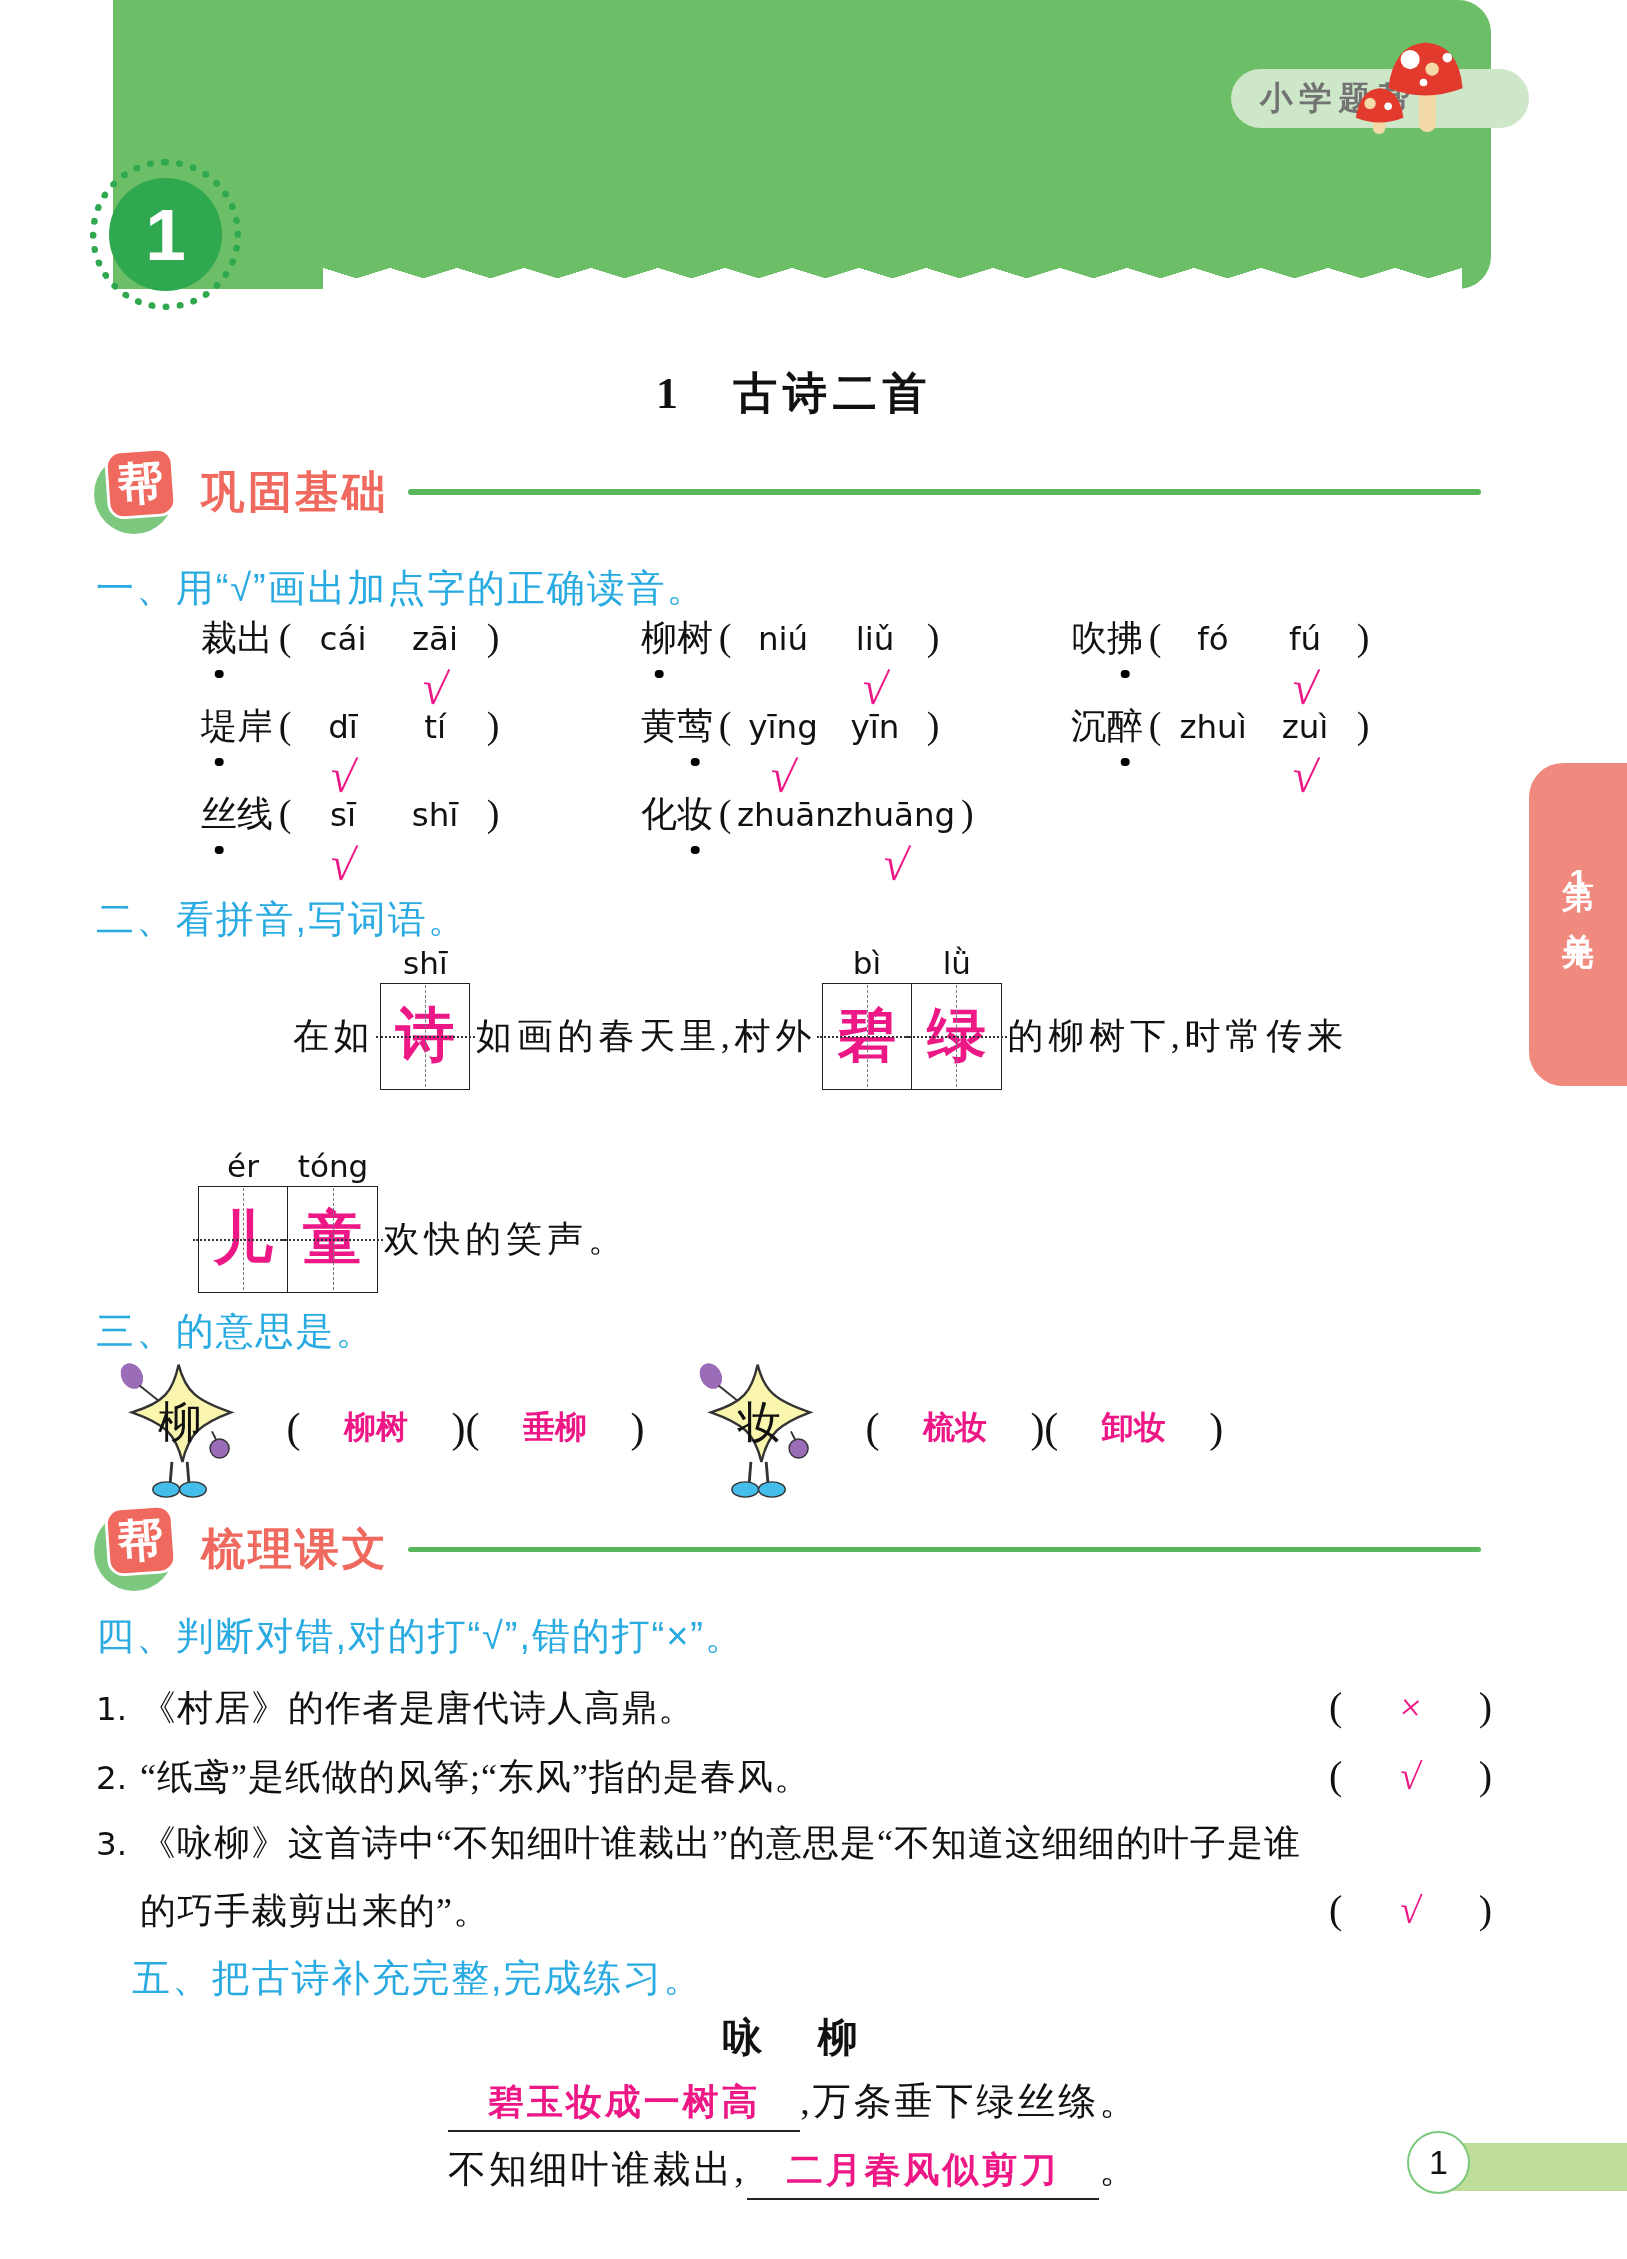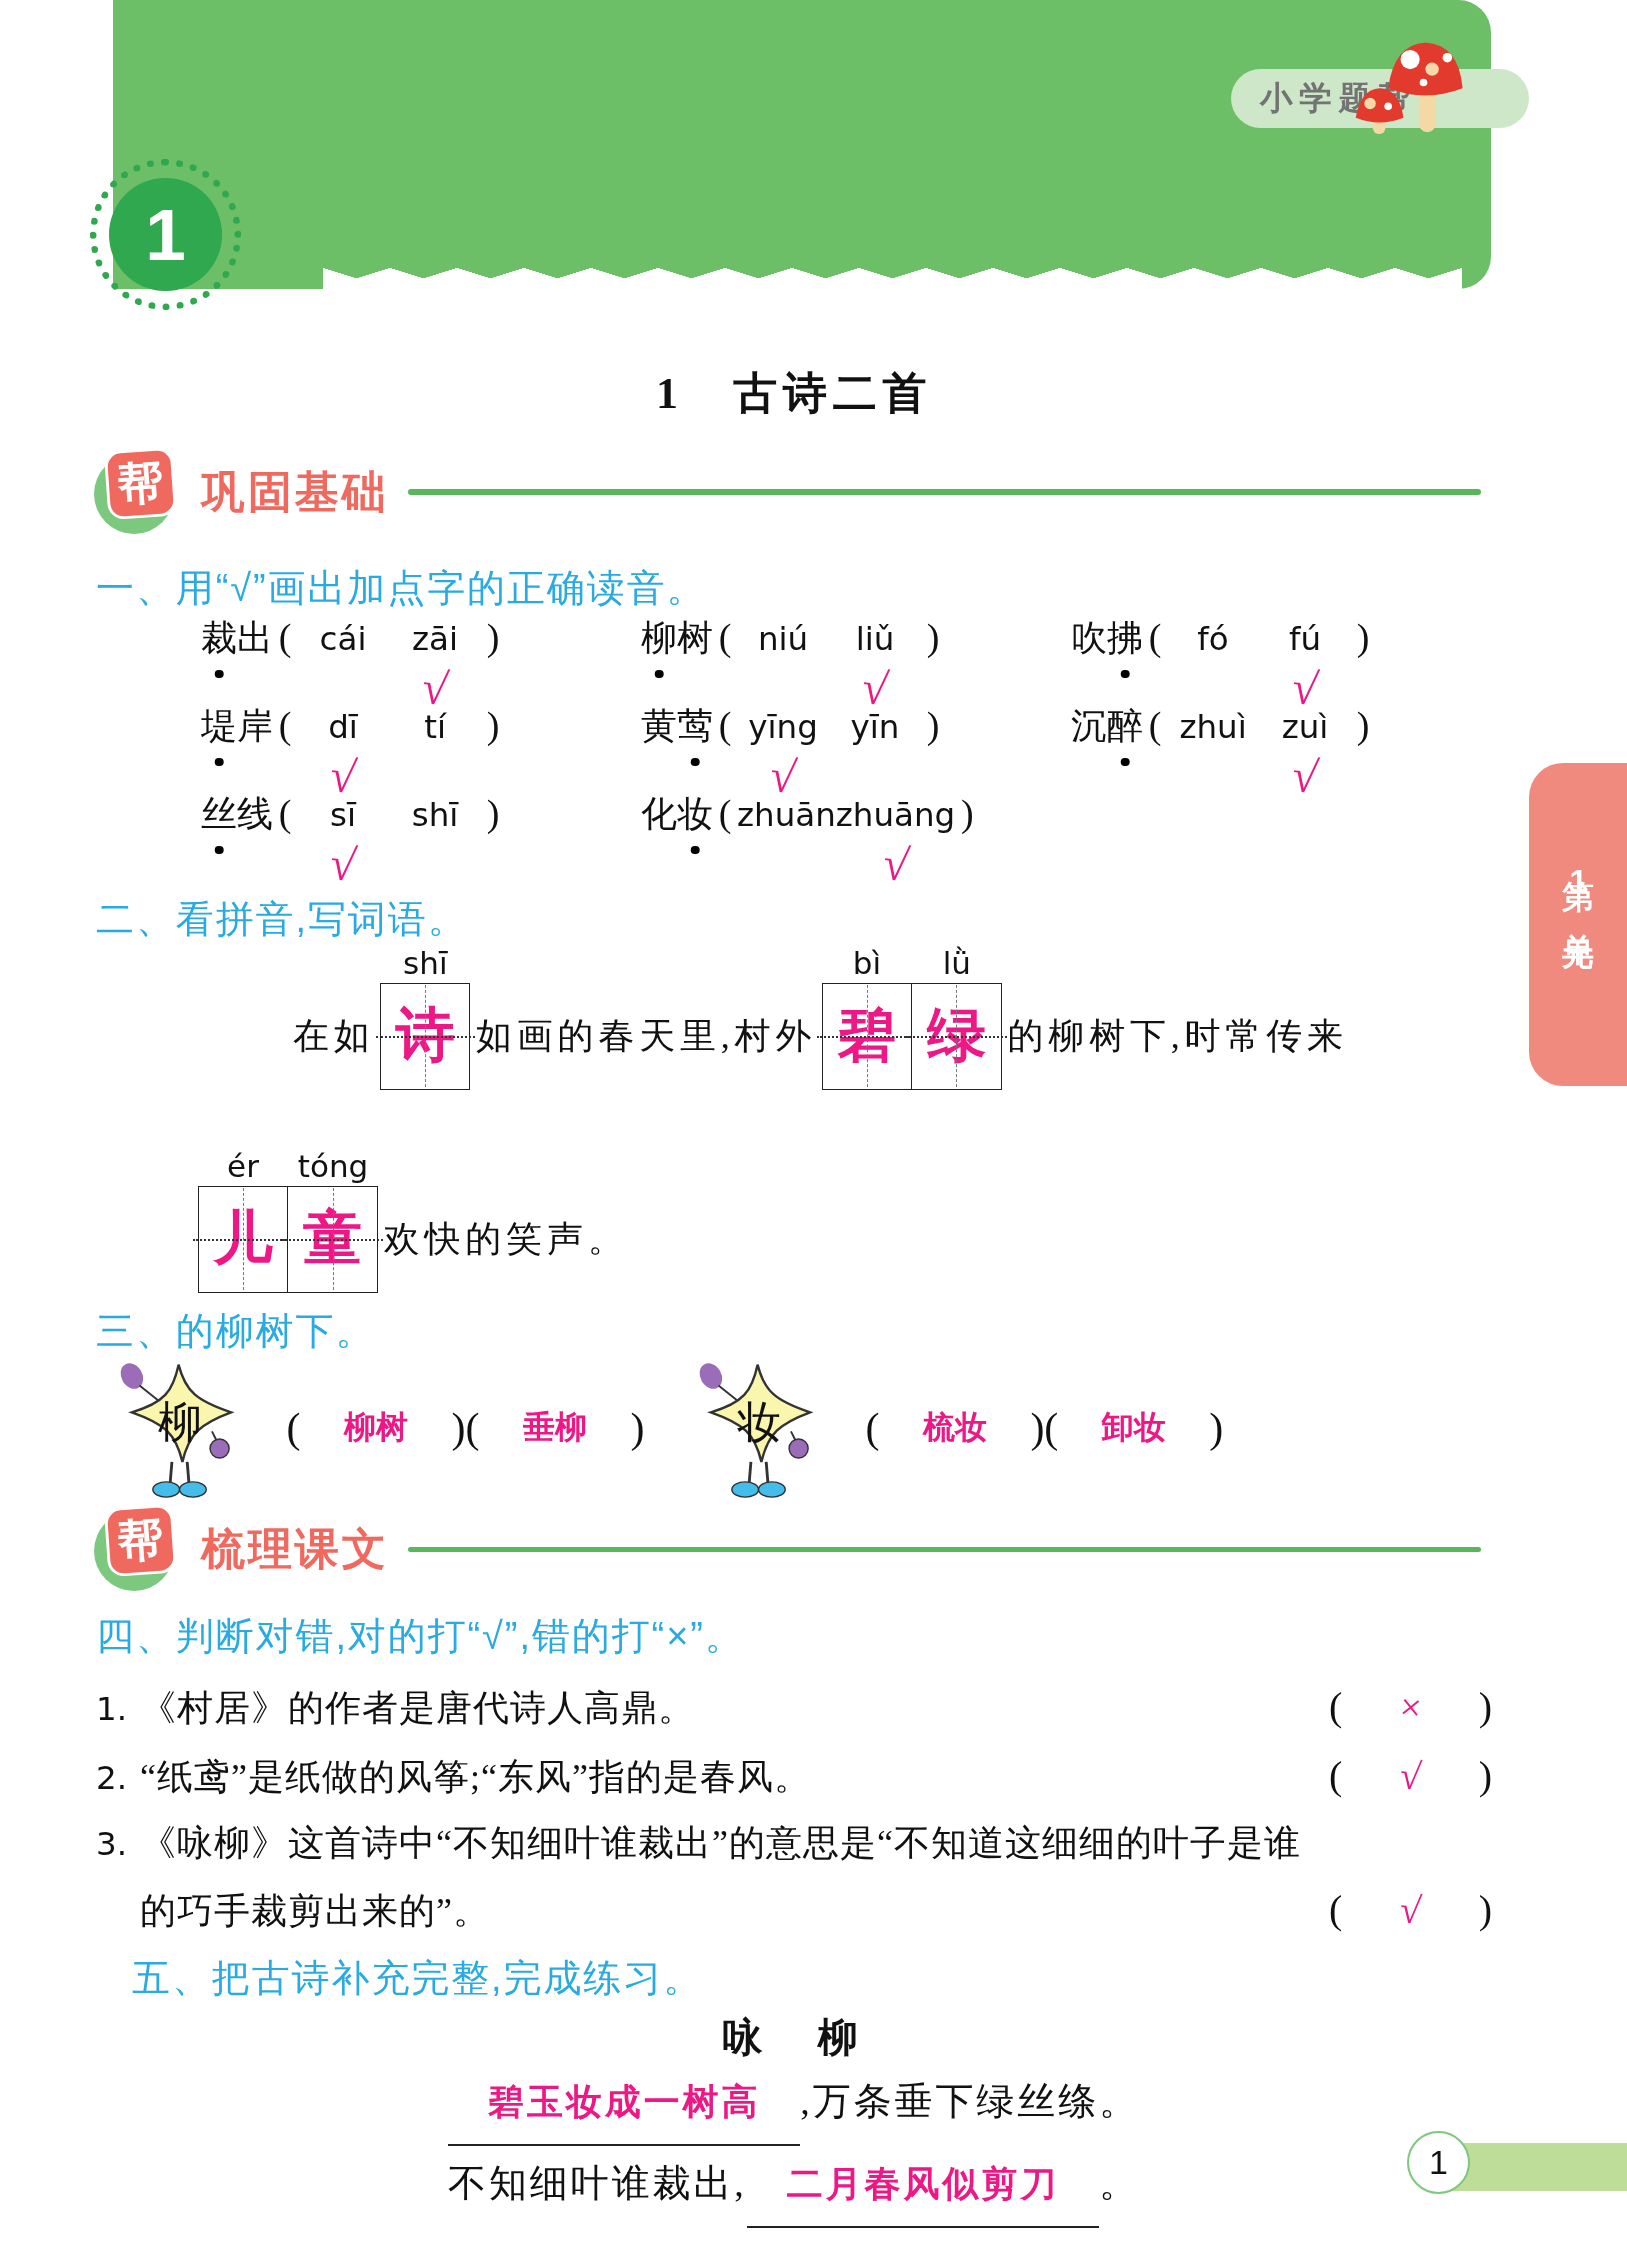--- a/index.html
+++ b/index.html
@@ -119,21 +119,21 @@
   .tf-row.tight{margin-top:9.6px;}
   .tf-num{width:44px;flex:0 0 auto;font-family:"DejaVu Sans","Liberation Sans",sans-serif;font-size:32.5px;}
   .tf-text{flex:1;letter-spacing:1px;white-space:nowrap;}
   .tf-text.indent{margin-left:0;}
   .tf-mark{width:163px;flex:0 0 auto;display:flex;justify-content:space-between;align-items:baseline;font-size:40px;}
   .tf-mark .mk{color:var(--answer-pink,#ed1786);font-size:38px;transform:rotate(6deg);}
   
   .poem{text-align:center;}
   .poem-title{margin-top:5.7px;font-weight:bold;font-size:40px;letter-spacing:7.6px;}
   .poem-line{margin-top:11.5px;font-size:38px;letter-spacing:2.9px;}
-  .blank{display:inline-block;border-bottom:2.9px solid #222;padding:0 40px 17px 40px;
+  .blank{display:inline-block;border-bottom:2.9px solid #222;padding:0 40px 3px 40px;
     color:var(--answer-pink,#ed1786);font-weight:bold;font-size:36px;}
 </style>
 </head>
 <body>
 
 <div class="page">
 
   <div class="banner">
     <div class="banner-bg"></div>
     <div class="banner-wave"></div>
@@ -255,21 +255,21 @@
         <span class="tian">
             <span>儿</span>
           </span>
           <span class="tian">
             <span>童</span>
           </span>
       </span>
       <span class="py-text">欢快的笑声。</span>
     </div>
 
-    <div class="ex-h" style="margin-top:13.4px;">三、的柳树下。</div>
+    <div class="ex-h" style="margin-top:13.4px;">三、的意思是。</div>
 
     <div class="word-row">
       <div class="star-wrap g1">
         <svg viewBox="0 0 130 150" width="143" height="143">
           <ellipse cx="14" cy="20" rx="11" ry="14" fill="#9b6cb8" transform="rotate(-30 14 20)"></ellipse>
           <line x1="22" y1="30" x2="42" y2="46" stroke="#333" stroke-width="2"></line>
           <path d="M63 8 C70 36 82 46 118 58 C86 70 74 80 67 110 C60 80 48 70 14 58 C48 48 57 36 63 8 Z" fill="#fbf6ae" stroke="#333" stroke-width="2.5"></path>
           <line x1="98" y1="78" x2="104" y2="90" stroke="#333" stroke-width="2"></line>
           <circle cx="106" cy="96" r="10" fill="#9b6cb8" stroke="#333" stroke-width="1.5"></circle>
           <line x1="56" y1="110" x2="54" y2="134" stroke="#333" stroke-width="3"></line>

